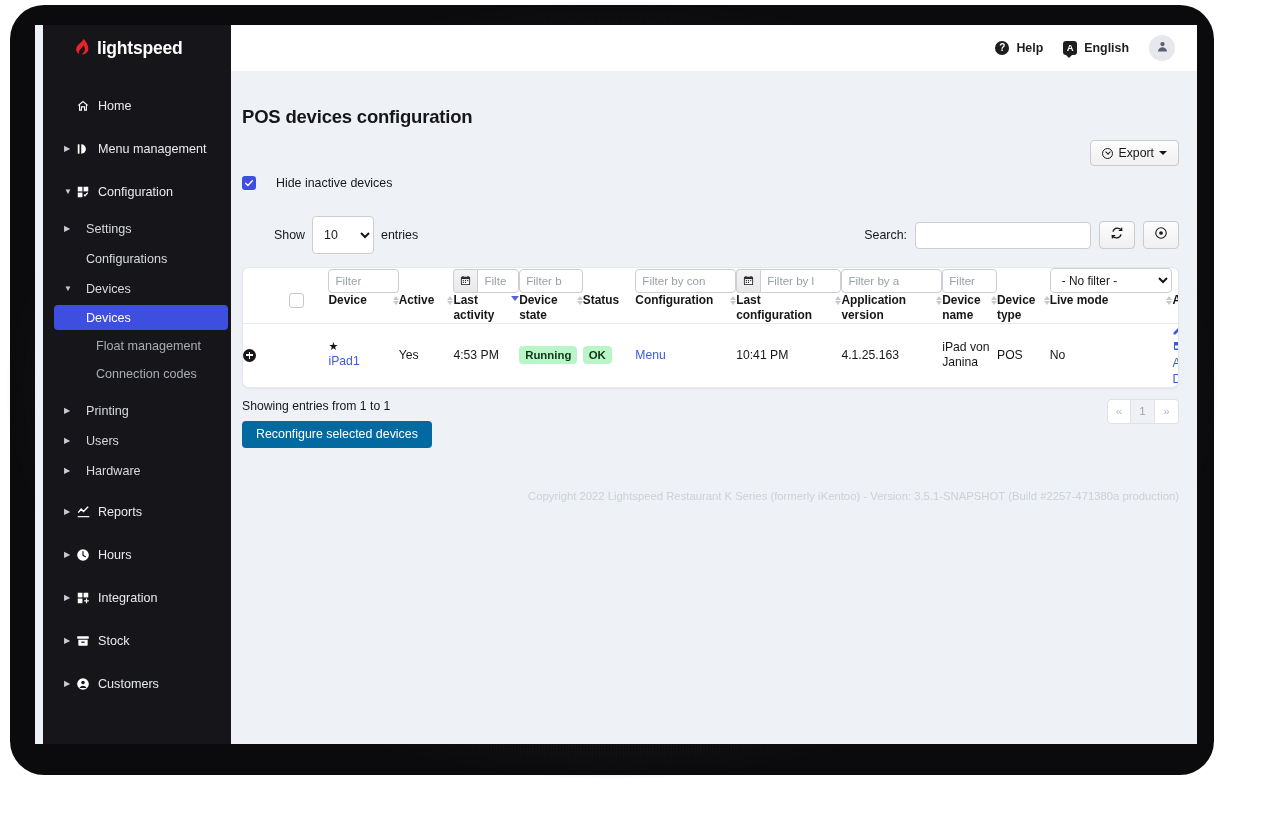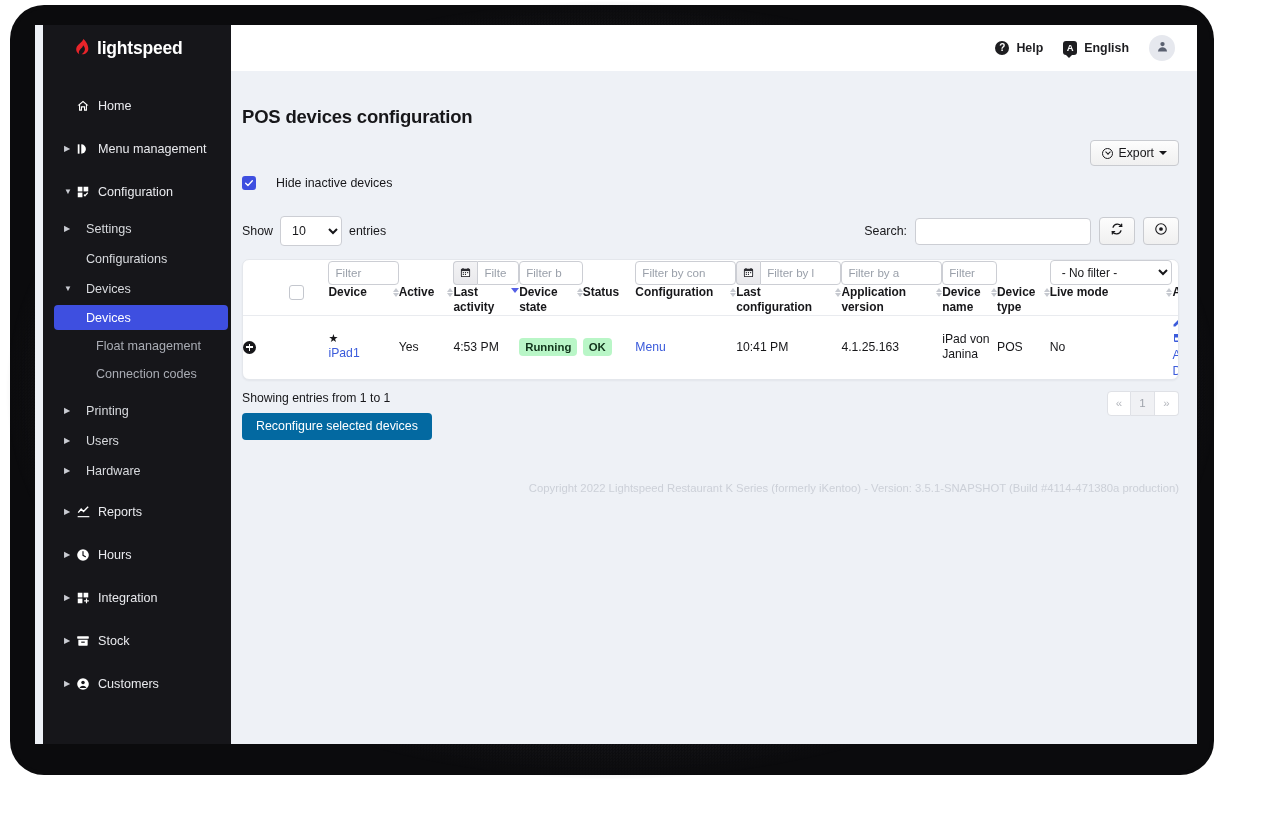--- a/index.html
+++ b/index.html
@@ -151,24 +151,25 @@
   .checkrow { display:flex; align-items:flex-start; gap:20px; margin-top: 10px; }
   .cbx {
     width: 14px; height: 14px; border-radius: 3px; background: #3e4fe0;
     display:flex; align-items:center; justify-content:center; cursor:pointer;
   }
   .cbx svg { display:block; }
   .checkrow-label { font-size: 12.4px; color: #17171a; }
   .controls {
     display:flex; align-items:center; justify-content: space-between;
     margin-top: 26px;
+    margin-left: 32px;
   }
   .show-entries { display:flex; align-items:center; gap:7px; font-size:12.4px; color:#17171a; }
   .select-sm {
-    height: 30px; width: 62px; border:1px solid #ccced4; border-radius:4px;
+    height: 38px; width: 62px; border:1px solid #ccced4; border-radius:4px;
     background: #fff; font-size:12.4px; color:#17171a; padding-left:7px;
     font-family: "Liberation Sans", sans-serif;
   }
   .search-wrap { display:flex; align-items:center; gap:8px; }
   .search-label { font-size:12.4px; color:#17171a; }
   .search-input {
     width: 176px; height: 27px; border:1px solid #ccced4; border-radius:4px;
     background:#fff; padding: 0 7px; font-size:12.4px; color:#17171a;
     font-family: "Liberation Sans", sans-serif;
   }
@@ -750,18 +751,18 @@
             <div class="showing">Showing entries from 1 to 1</div>
             <button class="btn-primary">Reconfigure selected devices</button>
           </div>
           <div class="pager">
             <div>«</div>
             <div class="cur">1</div>
             <div>»</div>
           </div>
         </div>
 
-        <div class="copyright">Copyright 2022 Lightspeed Restaurant K Series (formerly iKentoo) - Version: 3.5.1-SNAPSHOT (Build #4114-471380a production)</div>
+        <div class="copyright">Copyright 2022 Lightspeed Restaurant K Series (formerly iKentoo) - Version: 3.5.1-SNAPSHOT (Build #2257-471380a production)</div>
 
       </div>
     </div>
   </div>
 </div>
 
 </body></html>

